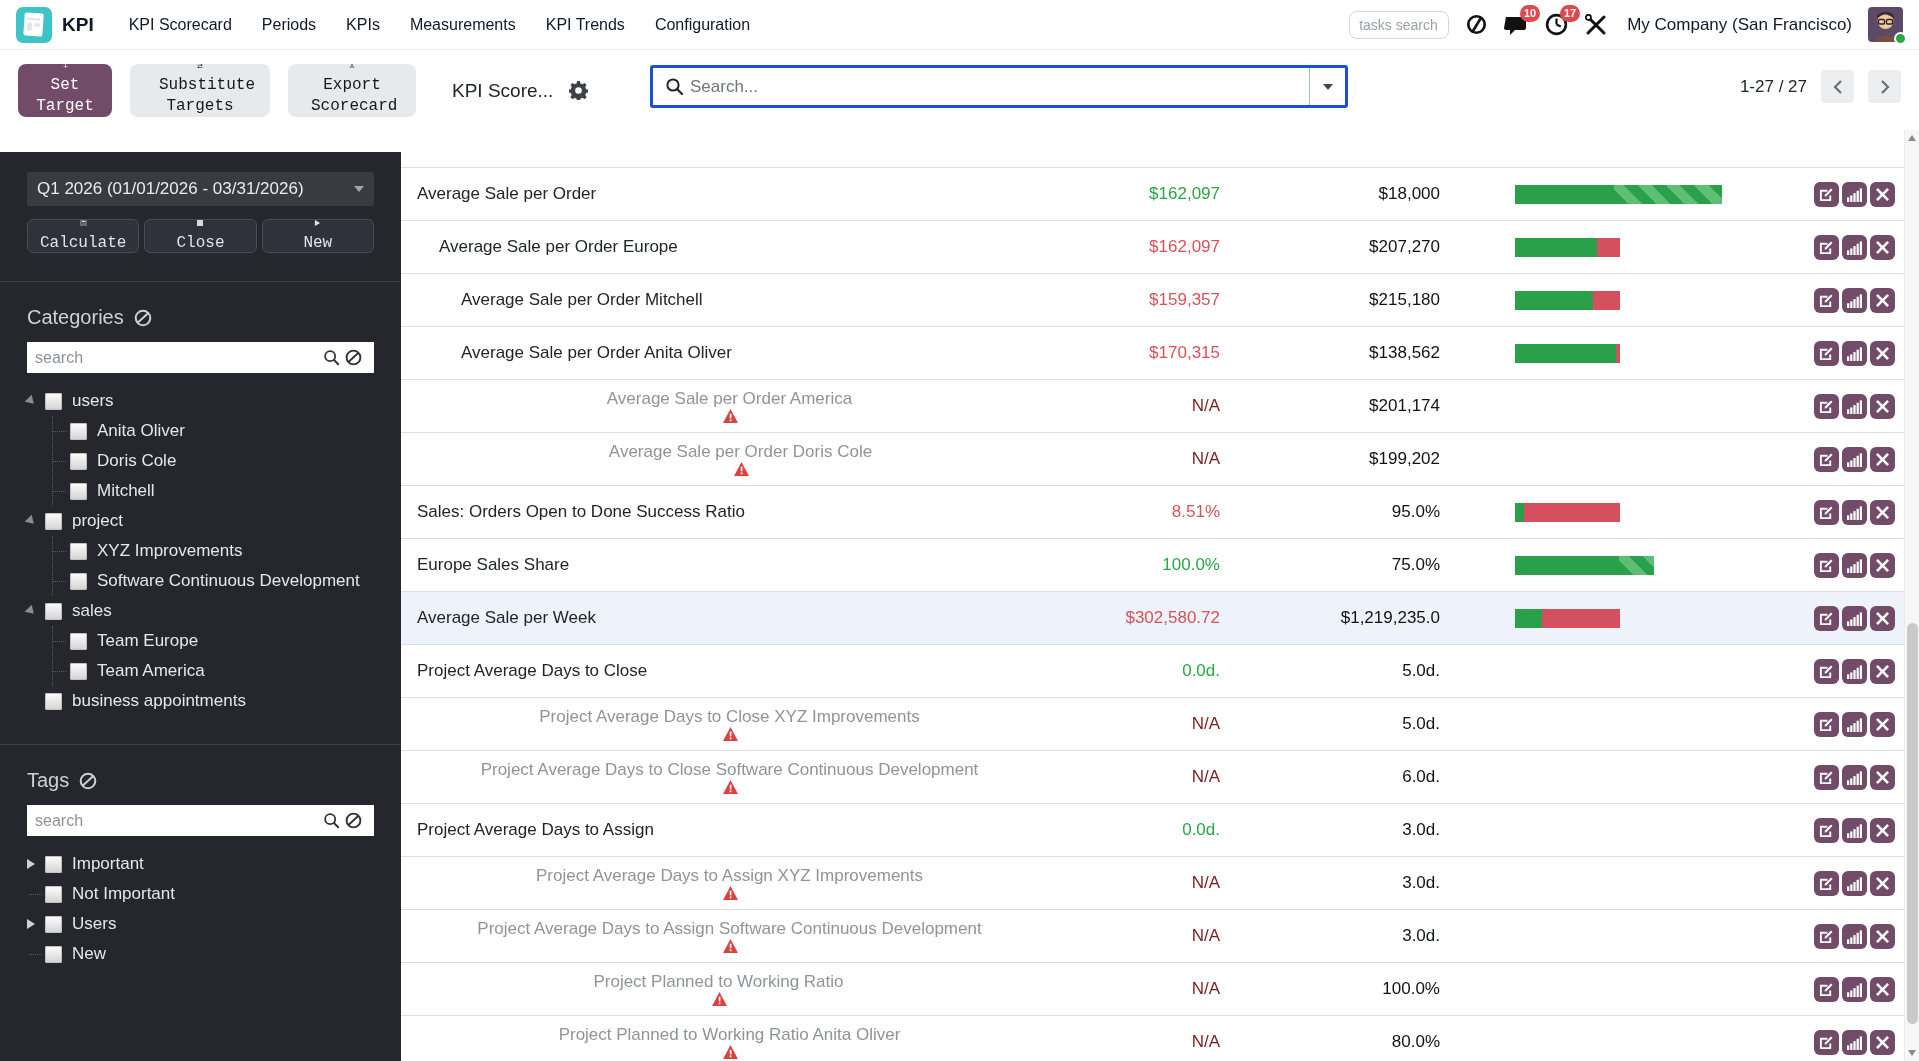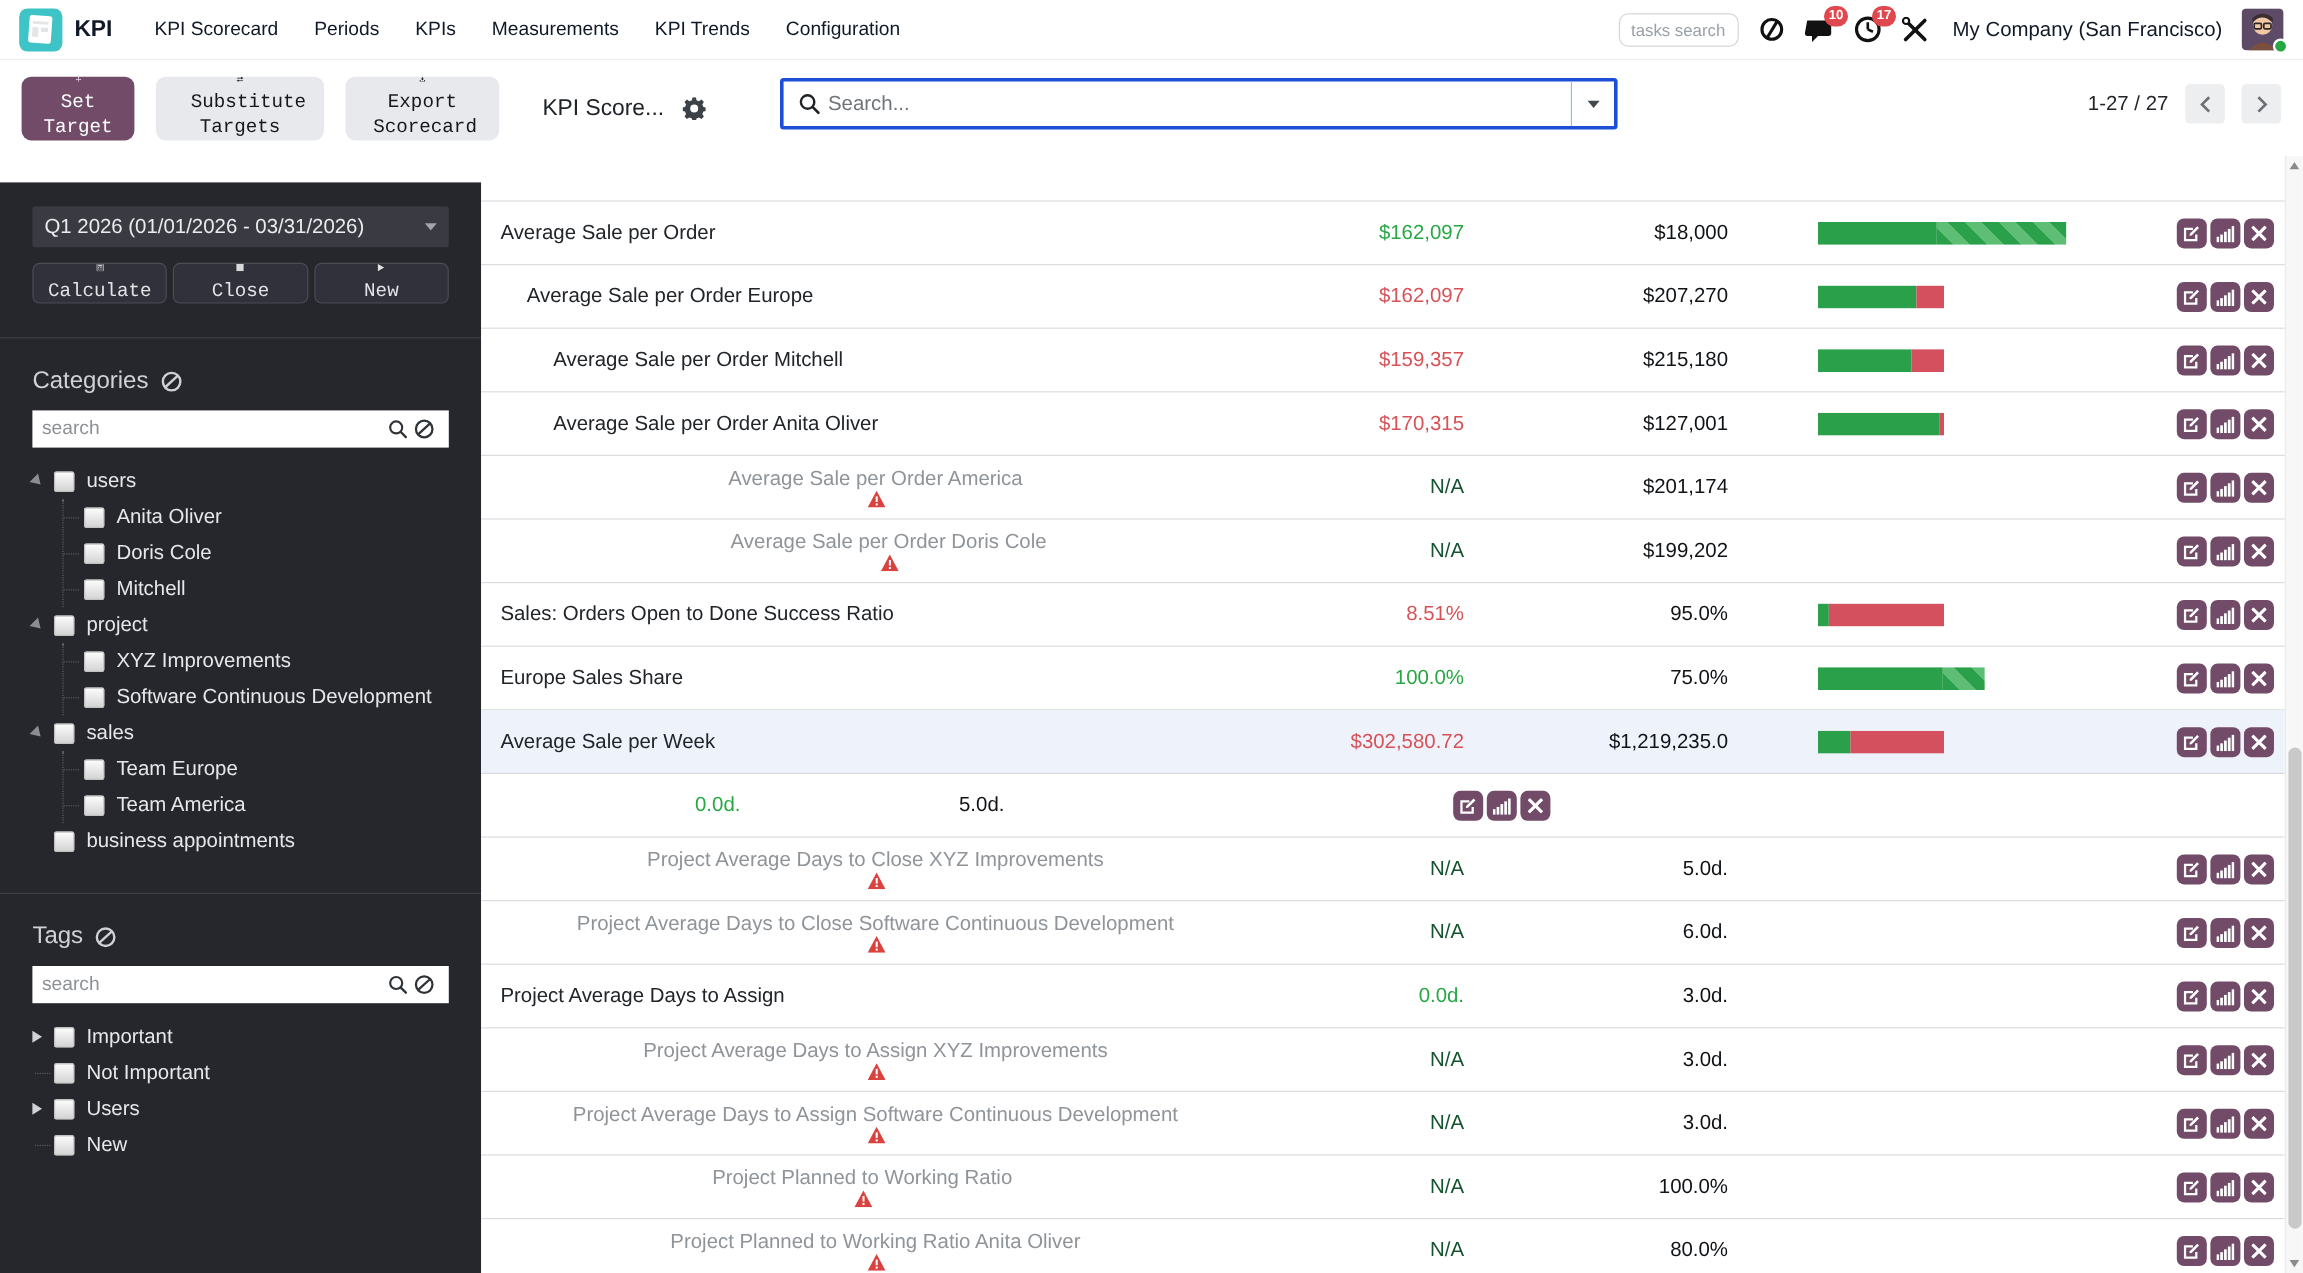--- a/index.html
+++ b/index.html
@@ -74,21 +74,21 @@
 
   
   .main { position:absolute; top:130px; left:401px; right:0; bottom:0; background:#fff; padding-right:15px; }
   .trow { display:flex; align-items:center; height:53px; border-bottom:1px solid #dadcdf; padding-left:16px; }
   .trow.sliver { height:38px; }
   .trow.highlight { background:#eef2fb; }
   .c-name { flex:1; min-width:0; display:flex; align-items:center; font-size:17px; color:#212529; }
   .c-name.muted { color:#8f9499;flex-direction:column; }
   .c-name .wicon { margin-left:2px; flex:none; }
   .c-val { width:200px; text-align:right; font-size:17px; flex:none; }
-  .val-good { color:#28a745; } .val-bad { color:#d65257; } .val-na { color:#14532d; }
+  .val-good { color:#28a745; } .val-bad { color:#d65257; } .val-na { color:#7f1d1d; }
   .c-tgt { width:220px; text-align:right; font-size:17px; color:#101316; flex:none; }
   .c-bar { width:332px; padding-left:75px; flex:none; }
   .bar { height:19px; display:flex; overflow:hidden; }
   .seg-green { background:#2ba04a; }
   .seg-red { background:#d4505f; }
   .seg-striped { background:repeating-linear-gradient(45deg,#2ba04a 0 10px,#5fbe76 10px 20px); }
   .c-act { width:132px; padding-right:9px; display:flex; gap:3px; justify-content:flex-end; flex:none; }
   .abtn { width:25px; height:25px; border:0; border-radius:6px; background:#714B67; display:flex; align-items:center; justify-content:center; padding:0; }
 
   
@@ -519,21 +519,21 @@
         </svg>
       </button>
     </div>
   </div>
       <div class="trow">
     <div class="c-name" style="padding-left: 44px;">
       <span class="nm">Average Sale per Order Anita Oliver</span>
 
     </div>
     <div class="c-val val-bad">$170,315</div>
-    <div class="c-tgt">$127,001</div>
+    <div class="c-tgt">$138,562</div>
     <div class="c-bar">
           <div class="bar" style="width: 105px;">
             <div class="seg-green" style="width: 96%;"></div>
             <div class="seg-red" style="width: 4%;"></div>
           </div>
         </div>
     <div class="c-act">
       <button class="abtn">
         <svg width="15" height="15" viewBox="0 0 16 16" fill="#fff">
           <path d="M1 3 h8 v2 H3 v8 h8 V9 h2 v6 H1 z"></path>
@@ -728,20 +728,24 @@
         </svg>
       </button>
       <button class="abtn">
         <svg width="13" height="13" viewBox="0 0 14 14">
           <path d="M2 0 L7 5 L12 0 L14 2 L9 7 L14 12 L12 14 L7 9 L2 14 L0 12 L5 7 L0 2 Z" fill="#fff"></path>
         </svg>
       </button>
     </div>
   </div>
       <div class="trow">
+    <div class="c-name" style="padding-left: 0px;">
+      <span class="nm">Project Average Days to Close</span>
+
+    </div>
     <div class="c-val val-good">0.0d.</div>
     <div class="c-tgt">5.0d.</div>
     <div class="c-bar"></div>
     <div class="c-act">
       <button class="abtn">
         <svg width="15" height="15" viewBox="0 0 16 16" fill="#fff">
           <path d="M1 3 h8 v2 H3 v8 h8 V9 h2 v6 H1 z"></path>
               <path d="M6.2 8.2 12.8 1.6 14.4 3.2 7.8 9.8 6 10 z"></path>
         </svg>
       </button>

